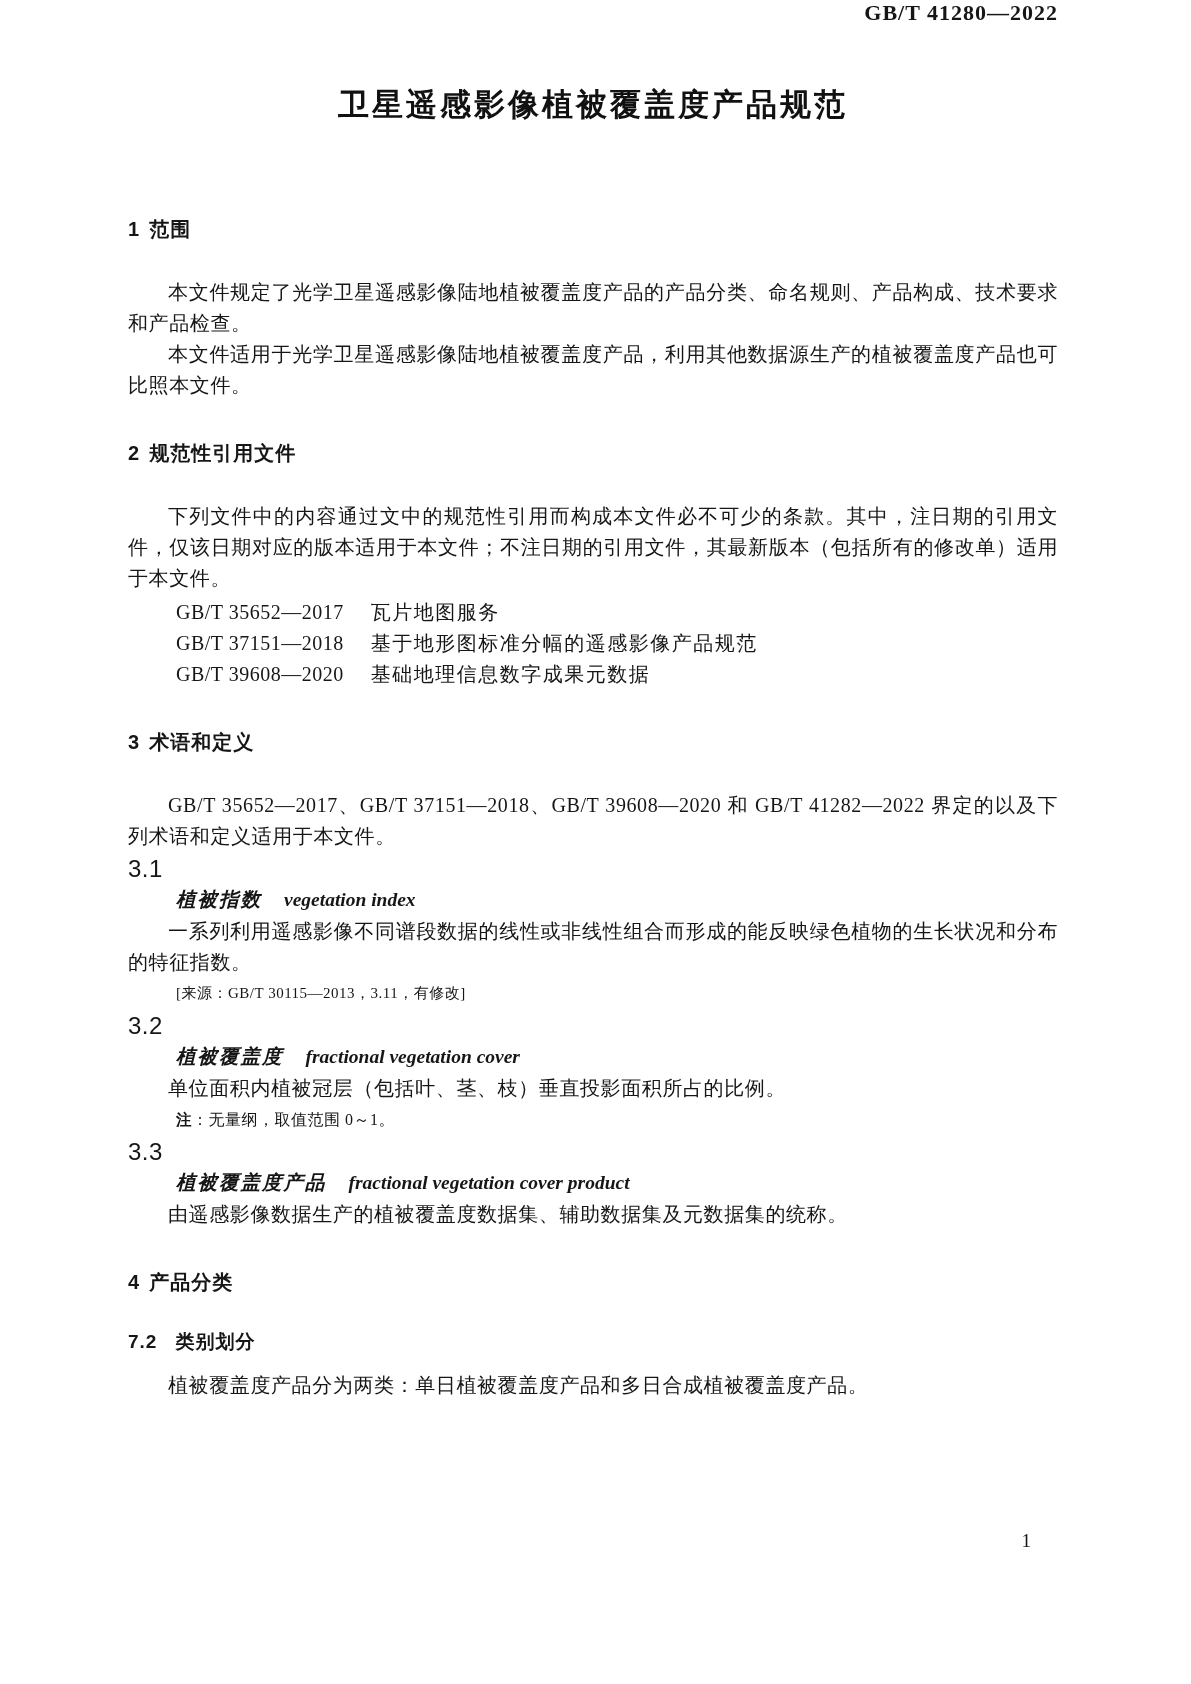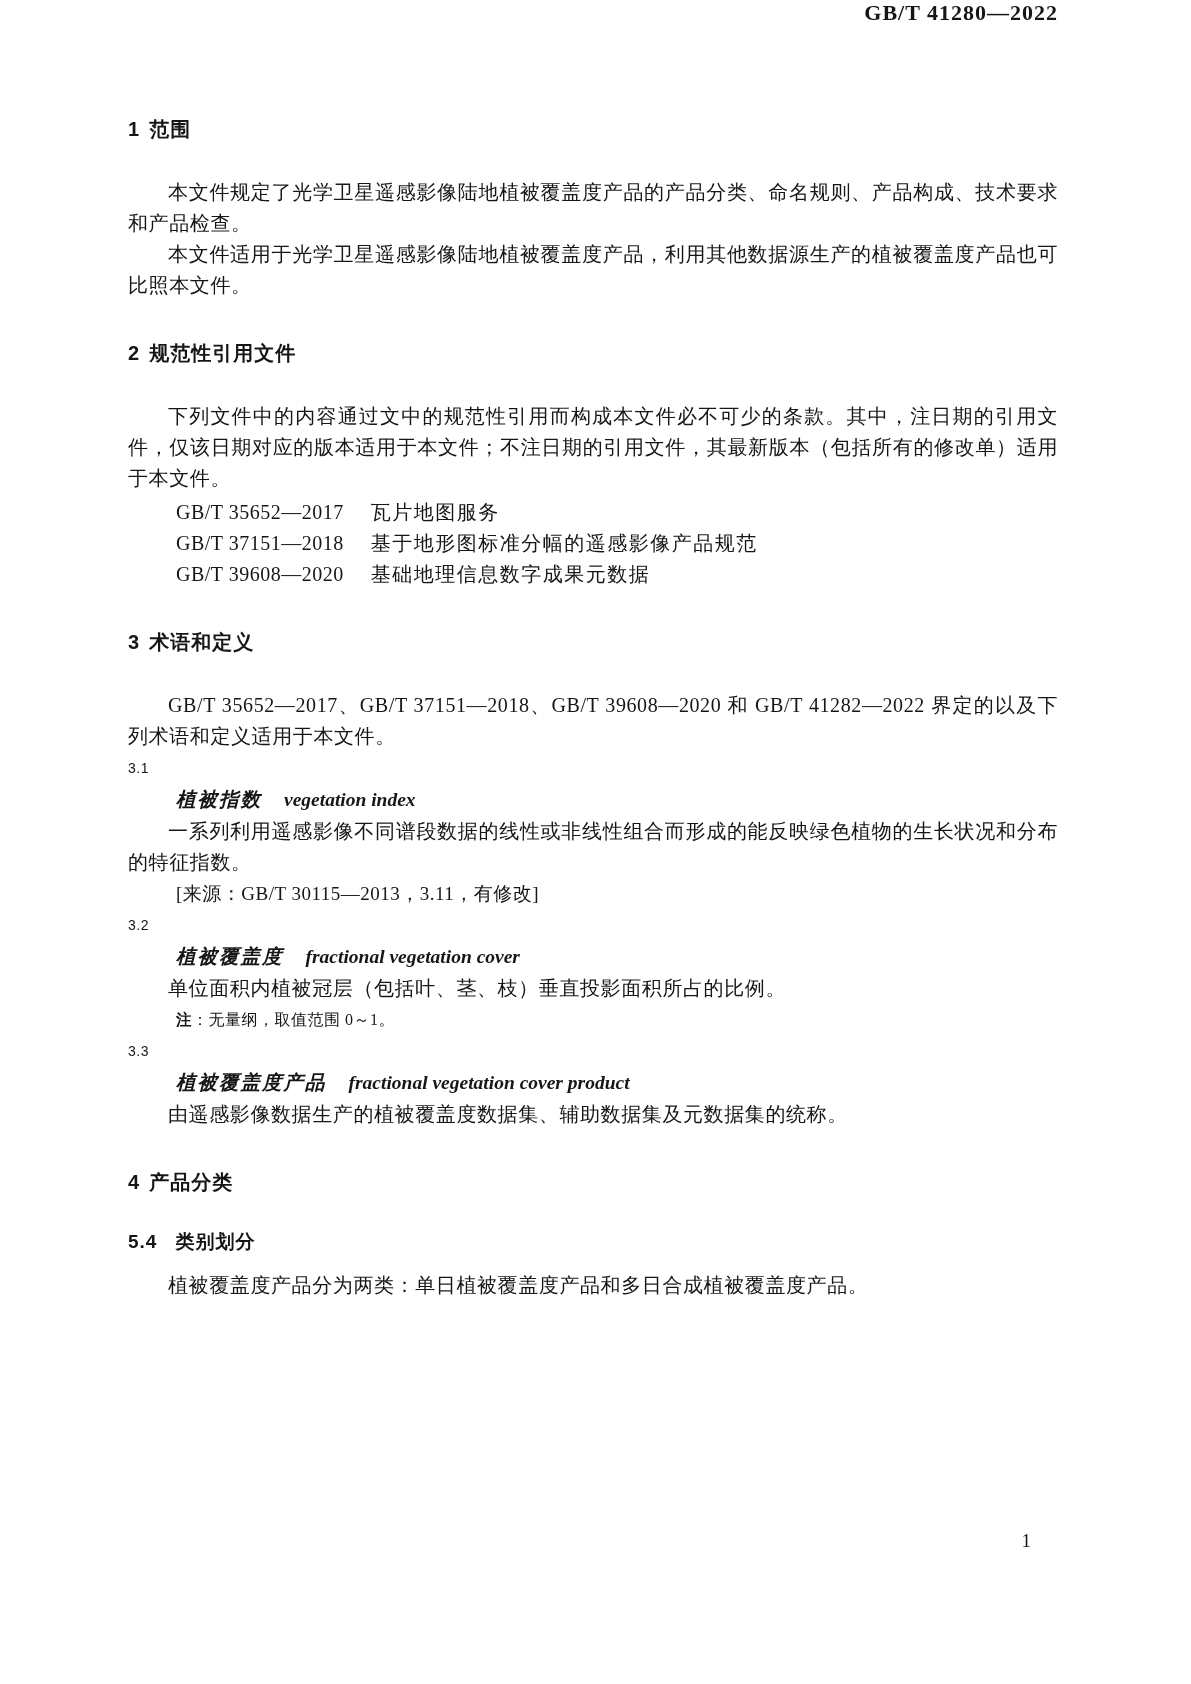--- a/index.html
+++ b/index.html
@@ -76,21 +76,21 @@
     padding-left: 48px;
     font-size: 20px;
     line-height: 31px;
     letter-spacing: 0.5px;
   }
   .ref-title { margin-left: 27px; letter-spacing: 1.5px; }
   .clause-num {
     margin: 0;
     margin-top: 1px;
     font-family: "Liberation Sans", sans-serif;
-    font-size: 14px;
+    font-size: 24px;
     line-height: 31px;
     letter-spacing: 0.5px;
   }
   .term-line {
     margin: 0;
     padding-left: 48px;
     line-height: 31px;
     font-style: italic;
   }
   .term-zh {
@@ -101,21 +101,21 @@
   }
   .term-en {
     margin-left: 22px;
     font-family: "Liberation Serif", serif;
     font-weight: bold;
     font-size: 19.5px;
   }
   .source-line {
     margin: 0;
     padding-left: 48px;
-    font-size: 19px;
+    font-size: 15px;
     line-height: 31px;
     letter-spacing: 0.5px;
   }
   .note-line {
     margin: 0;
     padding-left: 48px;
     font-size: 16px;
     line-height: 31px;
     letter-spacing: 0.5px;
   }
@@ -129,20 +129,21 @@
   }
 </style>
 </head>
 <body>
 
 <div class="page">
   <div class="content">
 
     <div class="doc-header">GB/T 41280—2022</div>
 
+    <h1 class="doc-title">卫星遥感影像植被覆盖度产品规范</h1>
 
     <h2 class="section-heading mt-h2">
       <span class="sec-num">1</span>
       <span class="sec-text">范围</span>
     </h2>
     <p class="body-text indent gap-after-heading">本文件规定了光学卫星遥感影像陆地植被覆盖度产品的产品分类、命名规则、产品构成、技术要求和产品检查。</p>
     <p class="body-text indent">本文件适用于光学卫星遥感影像陆地植被覆盖度产品，利用其他数据源生产的植被覆盖度产品也可比照本文件。</p>
 
     <h2 class="section-heading gap-section">
       <span class="sec-num">2</span>
@@ -193,21 +194,21 @@
         <span class="term-zh">植被覆盖度产品</span><span class="term-en">fractional vegetation cover product</span>
       </p>
       <p class="body-text indent">由遥感影像数据生产的植被覆盖度数据集、辅助数据集及元数据集的统称。</p>
     </div>
 
     <h2 class="section-heading gap-section">
       <span class="sec-num">4</span>
       <span class="sec-text">产品分类</span>
     </h2>
     <h3 class="sub-heading" style="margin-top:30px;">
-      <span class="sec-num">5.4</span>
+      <span class="sec-num">7.2</span>
       <span class="sec-text">类别划分</span>
     </h3>
     <p class="body-text indent" style="margin-top:13px;">植被覆盖度产品分为两类：单日植被覆盖度产品和多日合成植被覆盖度产品。</p>
 
   </div>
 
   <div class="page-number">1</div>
 </div>
 
 </body></html>

